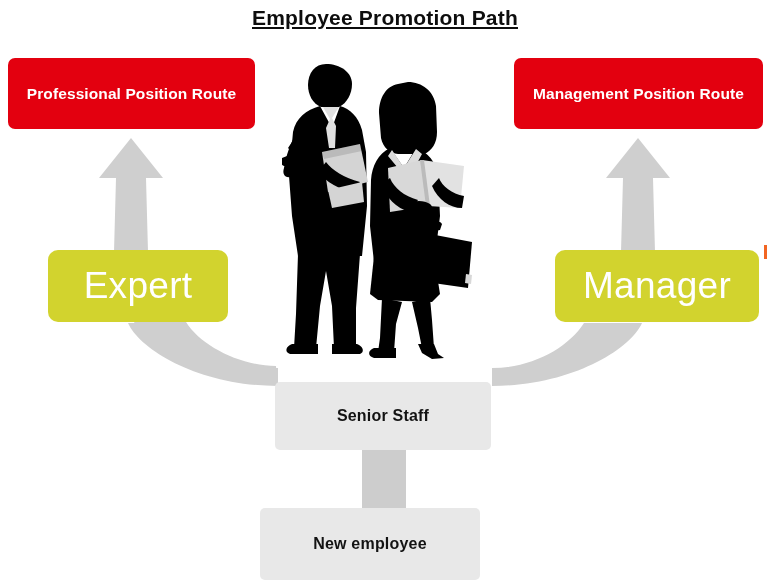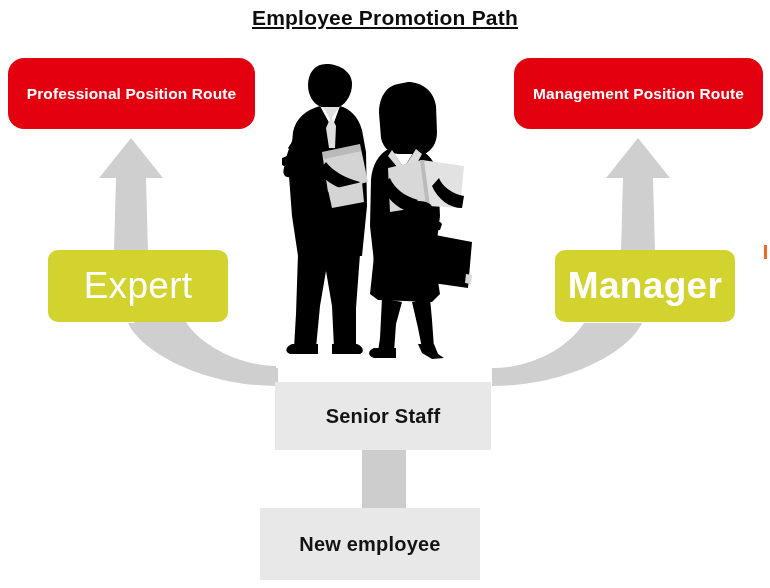--- a/index.html
+++ b/index.html
@@ -38,49 +38,49 @@
     box-sizing: border-box;
     display: flex;
     align-items: center;
     justify-content: center;
     text-align: center;
     border-radius: 10px;
   }
 
   .box-red {
     background: #E3000F;
-    border-radius: 16px;
+    border-radius: 7px;
     color: #ffffff;
     font-size: 15.5px;
     font-weight: bold;
     letter-spacing: 0.1px;
   }
 
   .box-yellow {
     background: #D2D32E;
     color: #ffffff;
     font-size: 37px;
     font-weight: normal;
     letter-spacing: 0.3px;
   }
 
   .box-gray {
     background: #E8E8E8;
-    border-radius: 0;
+    border-radius: 5px;
     color: #131313;
-    font-size: 20px;
+    font-size: 16px;
     font-weight: bold;
     letter-spacing: 0.2px;
   }
 
   
   #box-professional { left: 8px;   top: 58px;  width: 247px; height: 71px; }
   #box-management   { left: 514px; top: 58px;  width: 249px; height: 71px; }
   #box-expert       { left: 48px;  top: 250px; width: 180px; height: 72px; }
-  #box-manager      { left: 555px; top: 250px; width: 180px; height: 72px; font-weight: bold; }
+  #box-manager      { left: 555px; top: 250px; width: 204px; height: 72px; }
   #box-senior       { left: 275px; top: 382px; width: 216px; height: 68px; }
   #box-new          { left: 260px; top: 508px; width: 220px; height: 72px; }
 
   
   #connectors {
     position: absolute;
     left: 0;
     top: 0;
     width: 770px;
     height: 588px;

